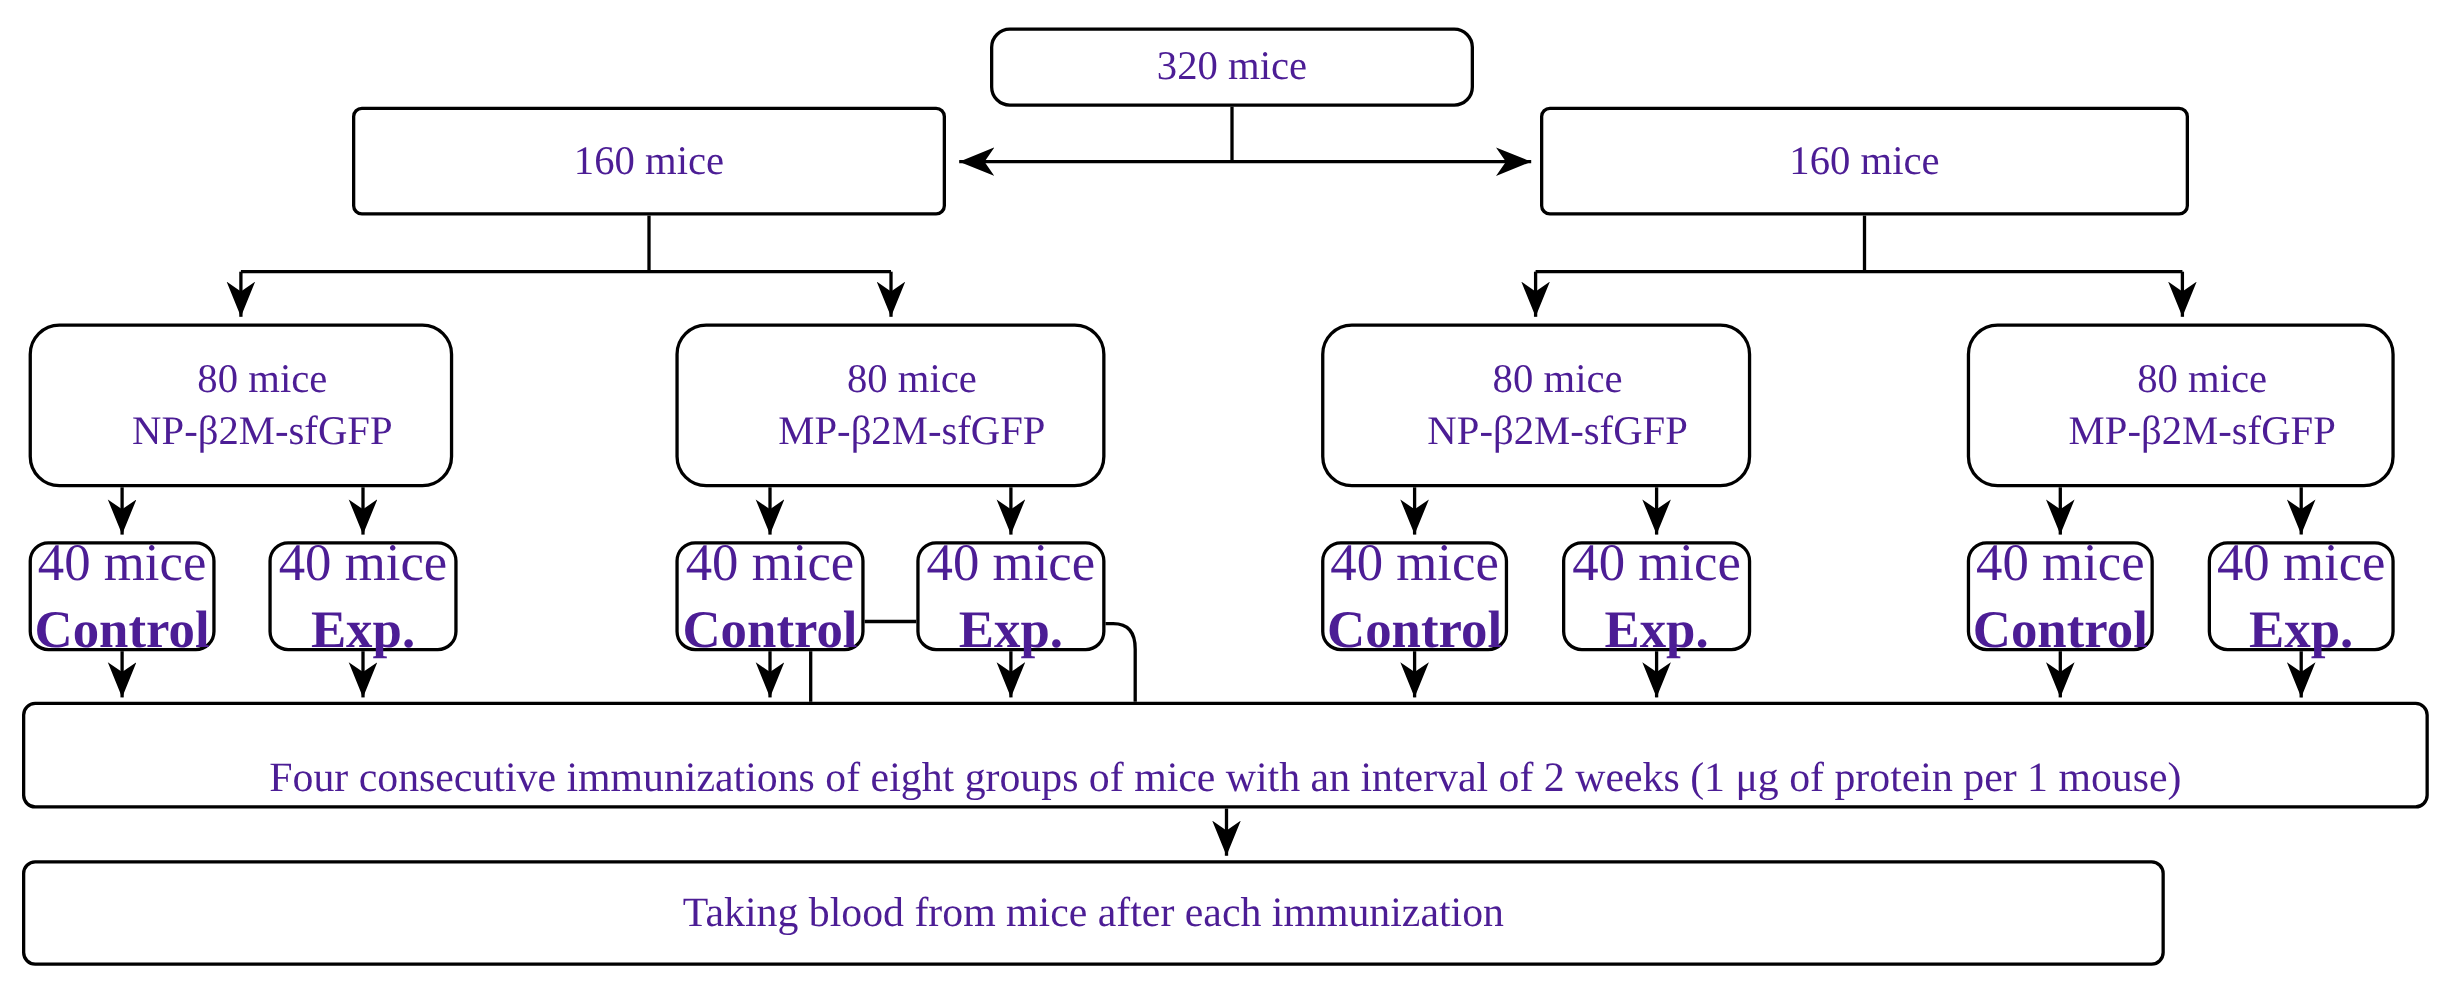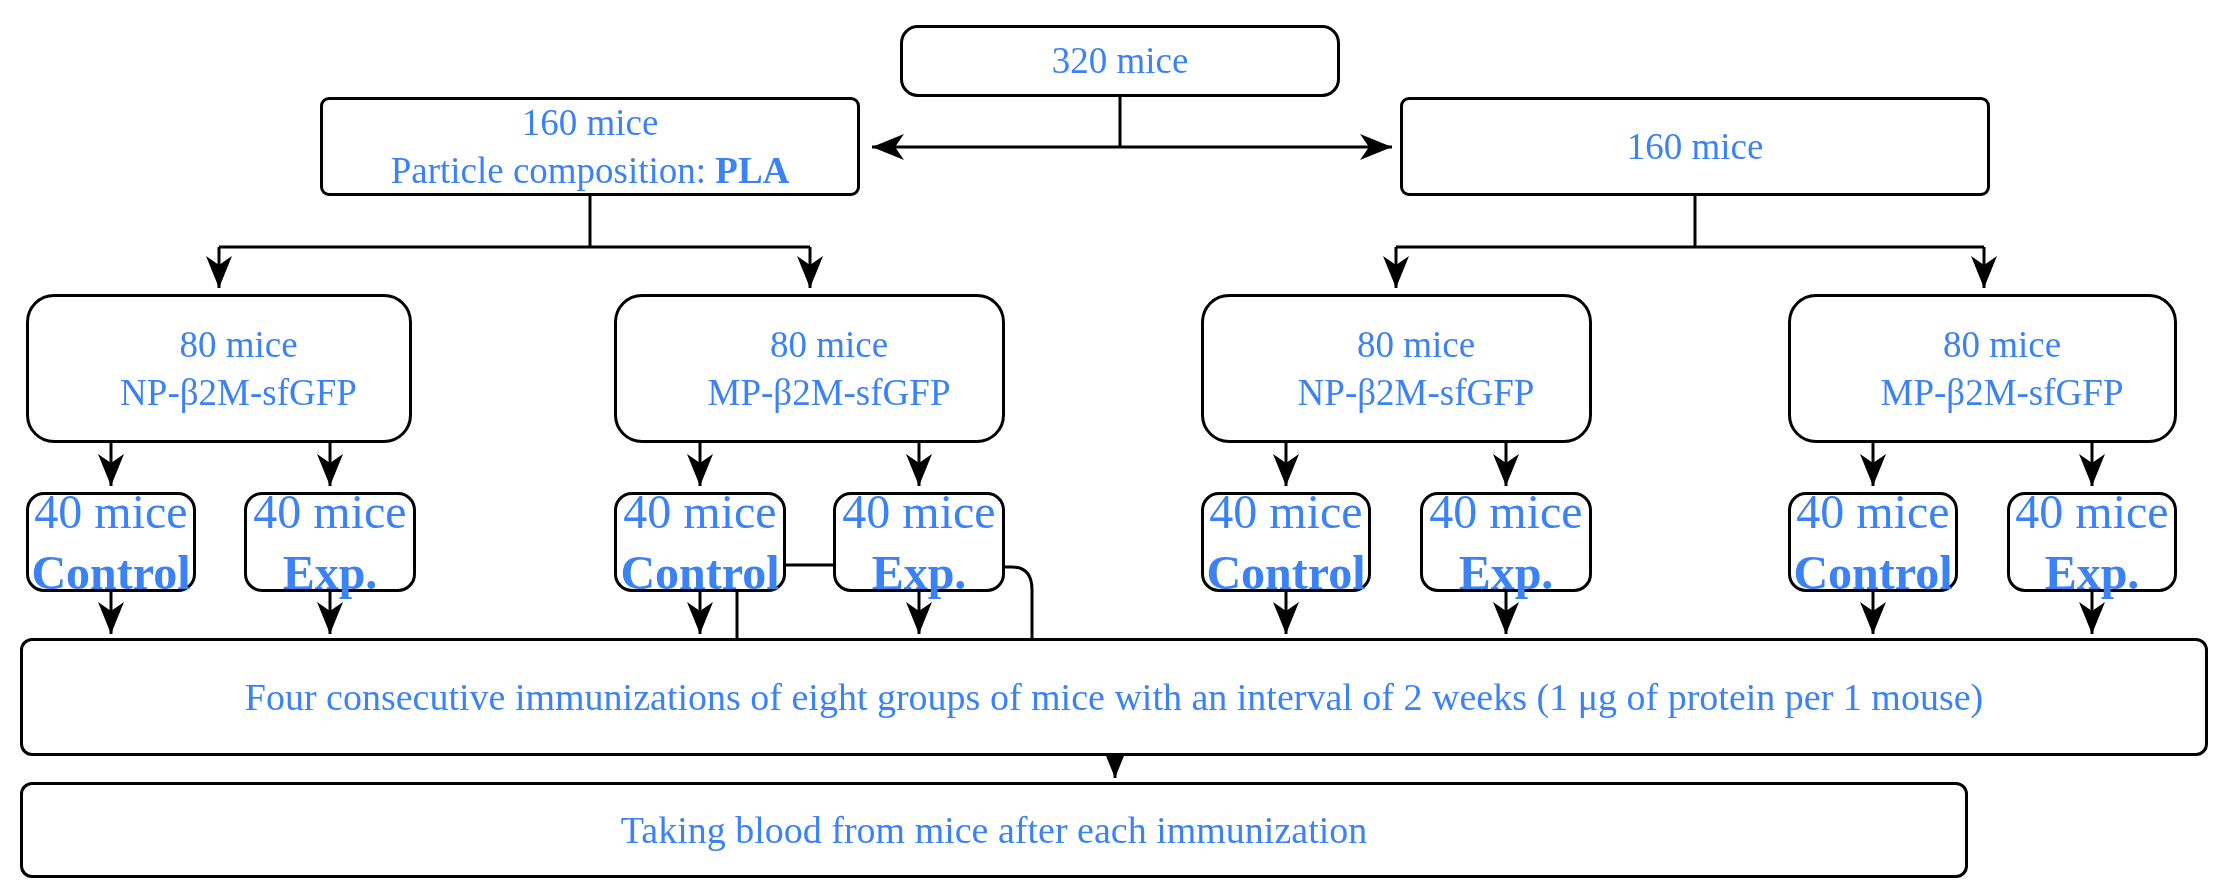--- a/index.html
+++ b/index.html
@@ -6,21 +6,21 @@
     margin: 0;
     padding: 0;
     background: #ffffff;
   }
   .canvas {
     position: relative;
     width: 2228px;
     height: 895px;
     background: #ffffff;
     font-family: "Liberation Serif", serif;
-    color: #3b82f6;
+    color: #4c1d95;
     overflow: hidden;
   }
   .connector-layer {
     position: absolute;
     left: 0;
     top: 0;
     width: 2228px;
     height: 895px;
   }
   .box {
@@ -110,21 +110,20 @@
       </g>
     </g>
   </svg>
 
   <div class="box root-box" style="left:900px; top:25px; width:440px; height:72px;">
     <span class="line">320 mice</span>
   </div>
 
   <div class="box branch-box" style="left:320px; top:97px; width:540px; height:99px;">
     <span class="line">160 mice</span>
-    <span class="line"><span>Particle composition: </span><span class="b">PLA</span></span>
   </div>
 
   <div class="box branch-box" style="left:1400px; top:97px; width:590px; height:99px;">
     <span class="line">160 mice</span>
   </div>
 
   <div class="box particle-box" style="left:26px; top:294px; width:386px; height:149px;">
     <span class="line">80 mice</span>
     <span class="line">NP-β2M-sfGFP</span>
   </div>
@@ -167,20 +166,20 @@
   </div>
   <div class="box group-box" style="left:1788px; top:492px; width:170px; height:100px;">
     <span class="line">40 mice</span>
     <span class="line b">Control</span>
   </div>
   <div class="box group-box" style="left:2007px; top:492px; width:170px; height:100px;">
     <span class="line">40 mice</span>
     <span class="line b">Exp.</span>
   </div>
 
-  <div class="box wide-box" style="left:20px; top:638px; width:2188px; height:118px;">
+  <div class="box wide-box" style="left:20px; top:638px; width:2188px; height:97px;justify-content:flex-end;">
     <span class="line">Four consecutive immunizations of eight groups of mice with an interval of 2 weeks (1 μg of protein per 1 mouse)</span>
   </div>
   <div class="box wide-box" style="left:20px; top:782px; width:1948px; height:96px;">
     <span class="line">Taking blood from mice after each immunization</span>
   </div>
 
 </div>
 
 </body></html>

